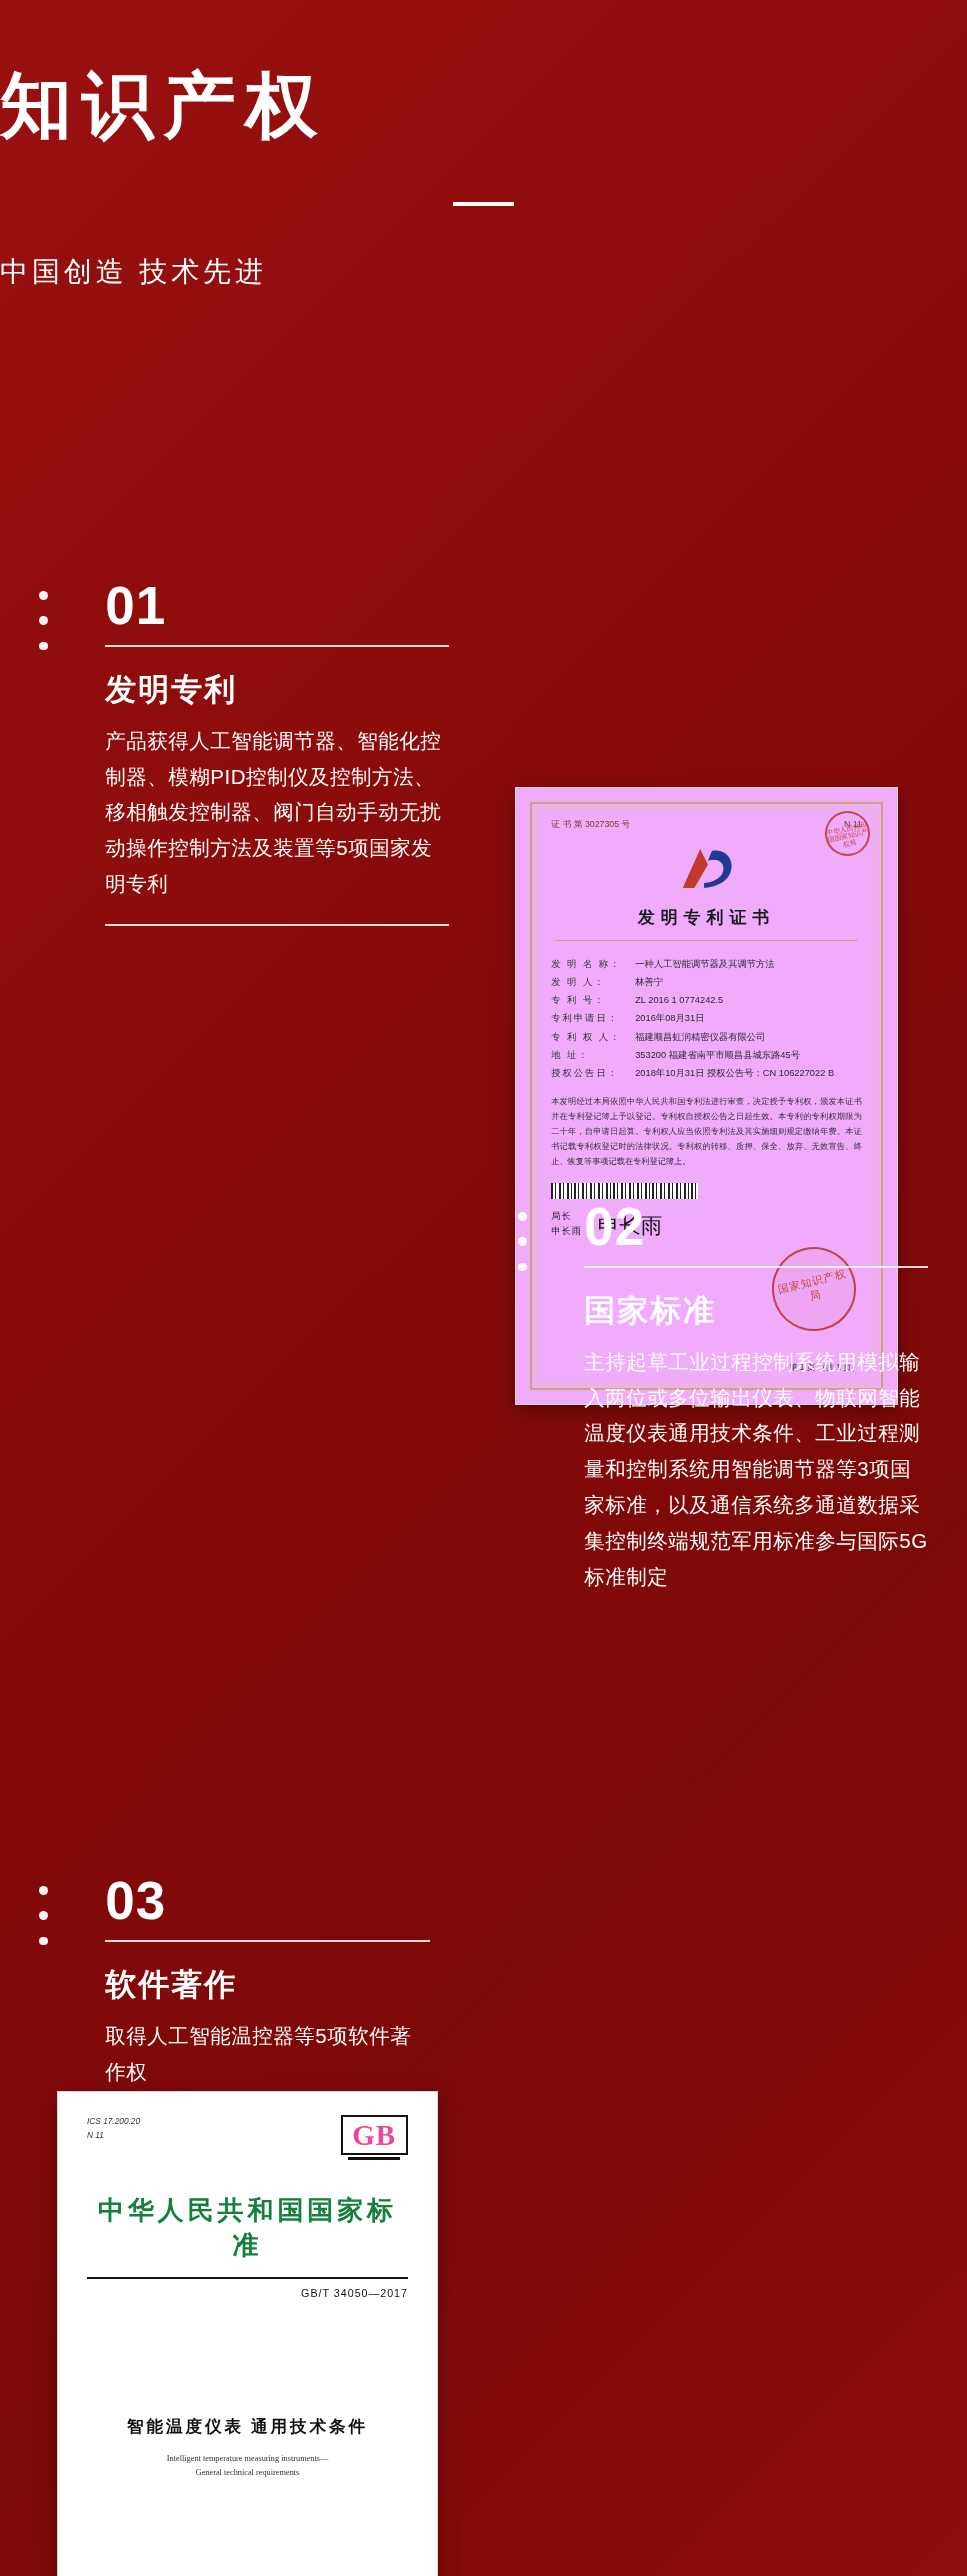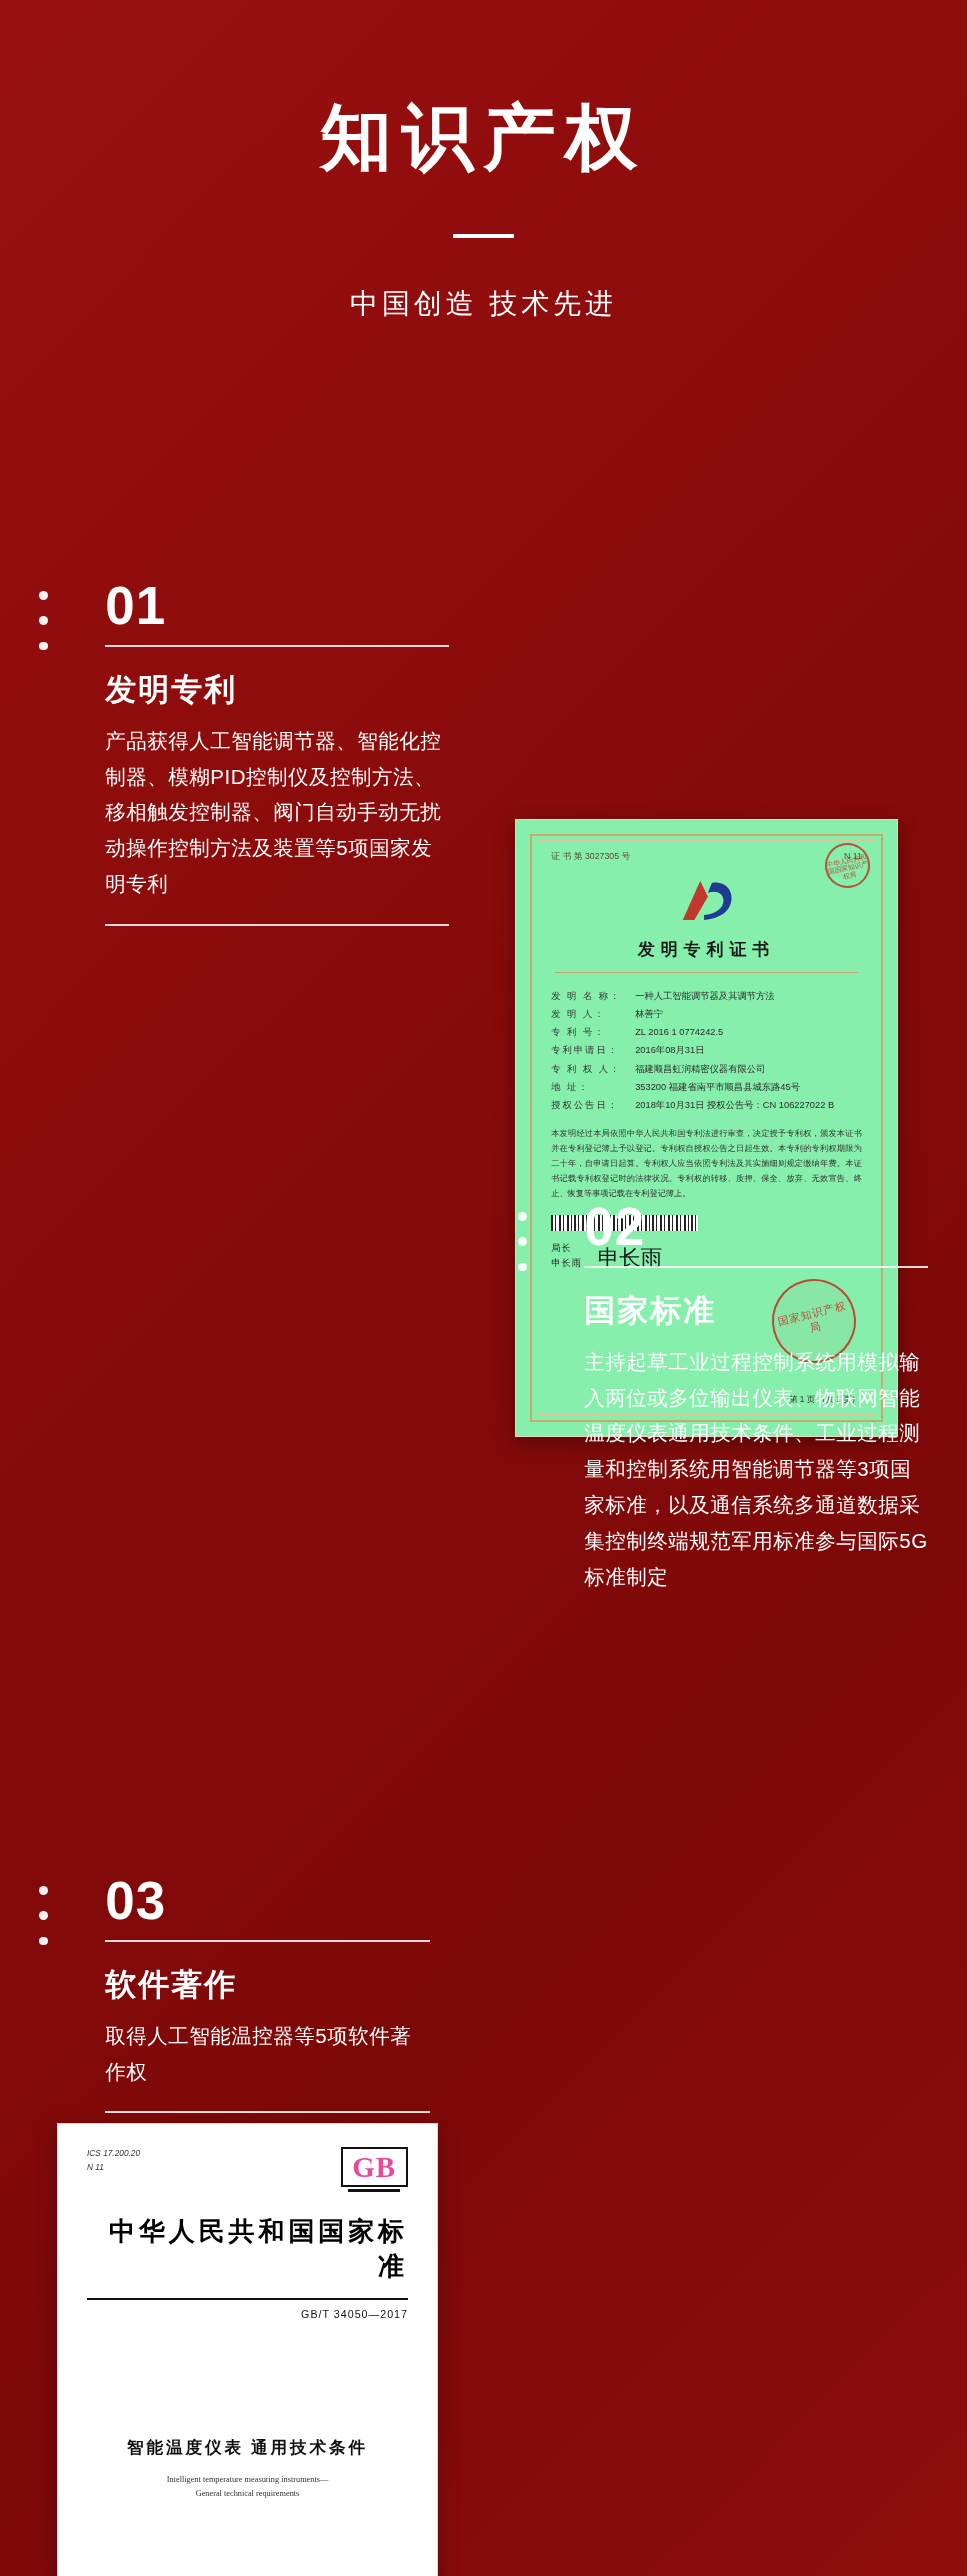--- a/index.html
+++ b/index.html
@@ -10,21 +10,21 @@
   }
   body {
     width: 967px;
     min-height: 2576px;
     background: linear-gradient(135deg, #9a1010 0%, #8a0b0b 35%, #7d0808 70%, #8e0d0d 100%);
     position: relative;
     overflow: hidden;
   }
 
   
-  .header { text-align: center; padding-top: 101px; }
+  .header { text-align: left; padding-top: 69px; }
   .header .title {
     color: #ffffff;
     font-size: 72px;
     font-weight: bold;
     letter-spacing: 9.8px;
     line-height: 1;
   }
   .header .rule {
     width: 61px;
     height: 3.9px;
@@ -87,21 +87,21 @@
     height: 2px;
     background: rgba(255,255,255,.85);
     margin-top: 21.5px;
   }
 
   
   .cert { background: #fff; position: relative; }
   .cert1 {
     left: 515px; top: 496px;
     width: 383px; height: 618px;
-    background: #86efac;
+    background: #f0abfc;
     border: 1px solid #e4d7c4;
     box-shadow: 0 5.9px 19.5px rgba(0,0,0,.35);
   }
   .cert1 .inner {
     position: absolute; inset: 13.7px;
     border: 2px solid #c8a96b;
     padding: 15.6px 19.5px;
   }
   .cert1 .inner::after{
     content:""; position:absolute; inset:4.9px; border:1px solid #ddc79a; pointer-events:none;
@@ -151,22 +151,22 @@
   }
   .c2-top { display:flex; justify-content:space-between; align-items:flex-start; }
   .c2-code { font-size: 8.3px; color:#333; line-height: 1.6; font-style: italic; }
   .c2-gb {
     border: 2.9px solid #111; padding: 2px 9.8px 1px 9.8px;
     font-family:"Liberation Serif", serif; font-weight:bold; font-size: 29px; letter-spacing:1px; color:#ec4899;
     position: relative;
   }
   .c2-gb::after{ content:""; position:absolute; left:5.9px; right:5.9px; bottom:-6.8px; height:2.9px; background:#111; }
   .c2-nation {
-    text-align:right; font-family:"Liberation Serif", serif; font-weight:bold;
-    font-size: 26px; letter-spacing: 3.9px; color:#000000; margin-top: 27px;
+    text-align:center; font-family:"Liberation Serif", serif; font-weight:bold;
+    font-size: 26px; letter-spacing: 3.9px; color:#15803d; margin-top: 38px;
   }
   .c2-hr { height:2px; background:#111; margin-top: 13.7px; }
   .c2-std { text-align:right; font-size: 10.7px; color:#111; margin-top: 7.8px; letter-spacing:1px; }
   .c2-name {
     text-align:center; font-family:"Liberation Serif", serif; font-weight:bold;
     font-size: 16.6px; letter-spacing: 2.9px; color:#111; margin-top: 117px;
   }
   .c2-en { text-align:center; font-size: 8.3px; color:#333; line-height:1.7; margin-top: 13.7px; font-family:"Liberation Serif", serif;}
 </style>
 </head>

